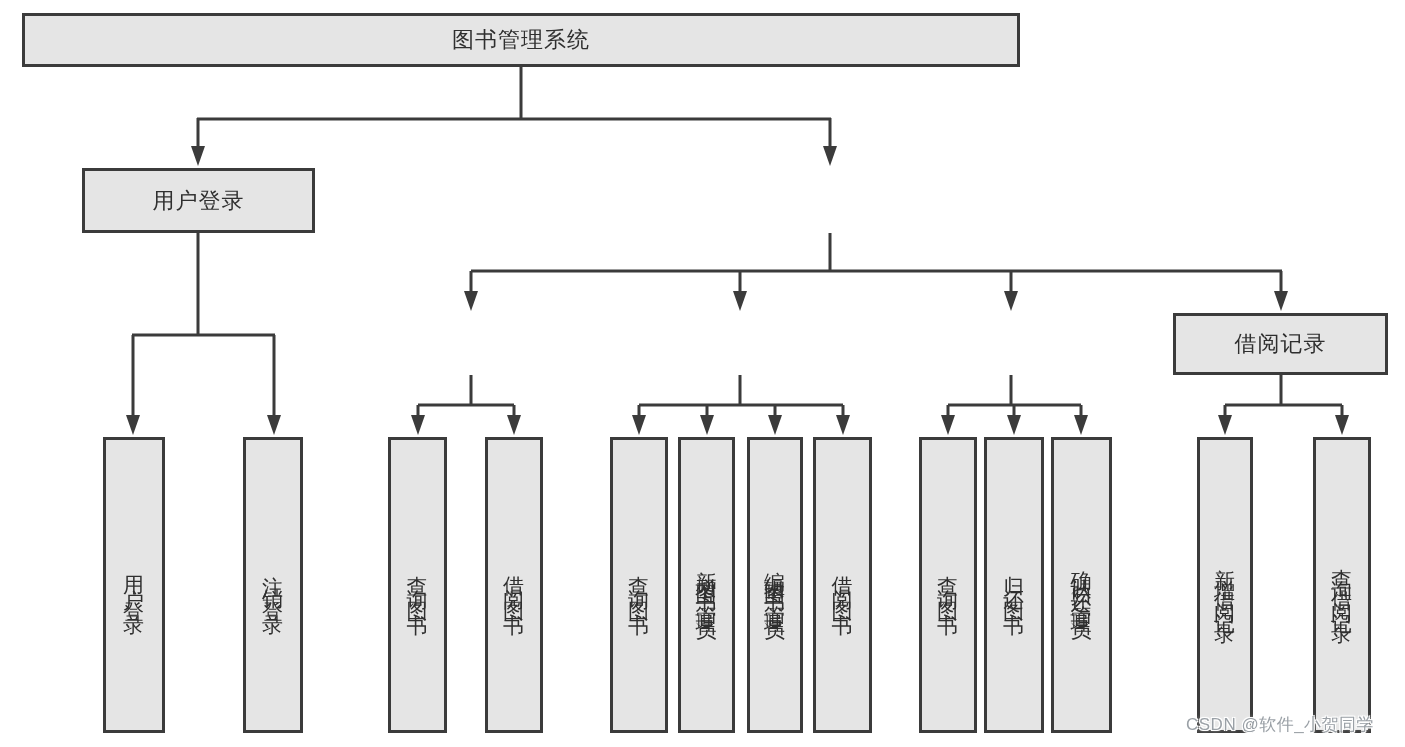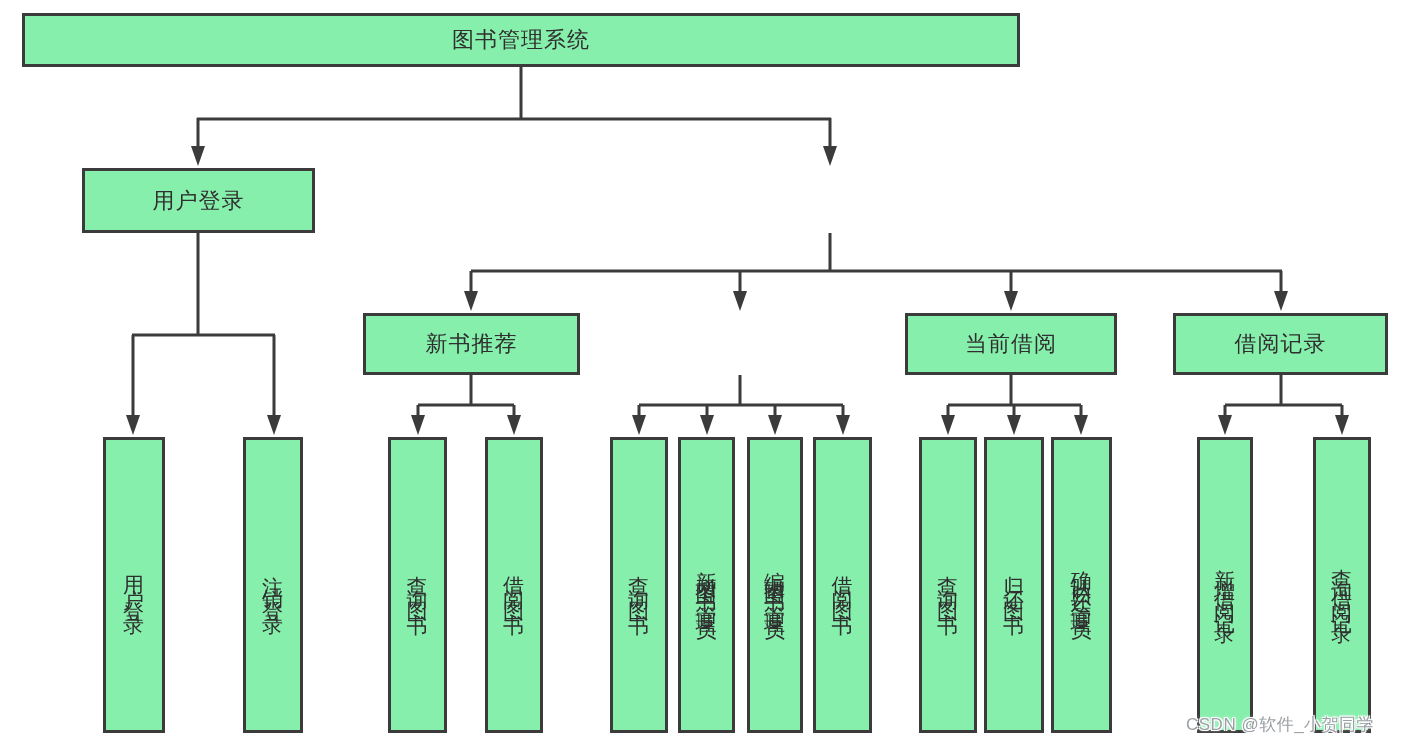--- a/index.html
+++ b/index.html
@@ -2,21 +2,21 @@
 <html><head>
 <meta charset="utf-8">
 <style>
   html,body{margin:0;padding:0;background:#ffffff;}
   #canvas{
     position:relative;width:1405px;height:747px;background:#ffffff;overflow:hidden;
     font-family:"Liberation Sans","DejaVu Sans",sans-serif;
   }
   #wires{position:absolute;left:0;top:0;width:1405px;height:747px;}
   .box{
-    position:absolute;box-sizing:border-box;background:#86efac;
+    position:absolute;box-sizing:border-box;background:#e5e5e5;
     border:3px solid #3b3b3b;display:flex;align-items:center;justify-content:center;
     color:#2f2f2f;
   }
   .box.h{font-size:22px;letter-spacing:1px;}
   .box.v{top:437px;height:296px;font-size:21px;}
   .vt{
     writing-mode:vertical-rl;text-orientation:mixed;
     letter-spacing:13px;line-height:1;white-space:nowrap;
   }
   .vt.ls-m{letter-spacing:11px;}
@@ -90,26 +90,20 @@
   </svg>
 
   <div class="box h" style="left:22px;top:13px;width:998px;height:54px">
     <span>图书管理系统</span>
   </div>
 
   <div class="box h" style="left:82px;top:168px;width:233px;height:65px">
     <span>用户登录</span>
   </div>
 
-  <div class="box h" style="left:363px;top:313px;width:217px;height:62px">
-    <span>新书推荐</span>
-  </div>
-  <div class="box h" style="left:905px;top:313px;width:212px;height:62px">
-    <span>当前借阅</span>
-  </div>
   <div class="box h" style="left:1173px;top:313px;width:215px;height:62px">
     <span>借阅记录</span>
   </div>
 
   <div class="box v" style="left:103px;width:62px">
     <span class="vt">用户登录</span>
   </div>
   <div class="box v" style="left:243px;width:60px">
     <span class="vt">注销登录</span>
   </div>

